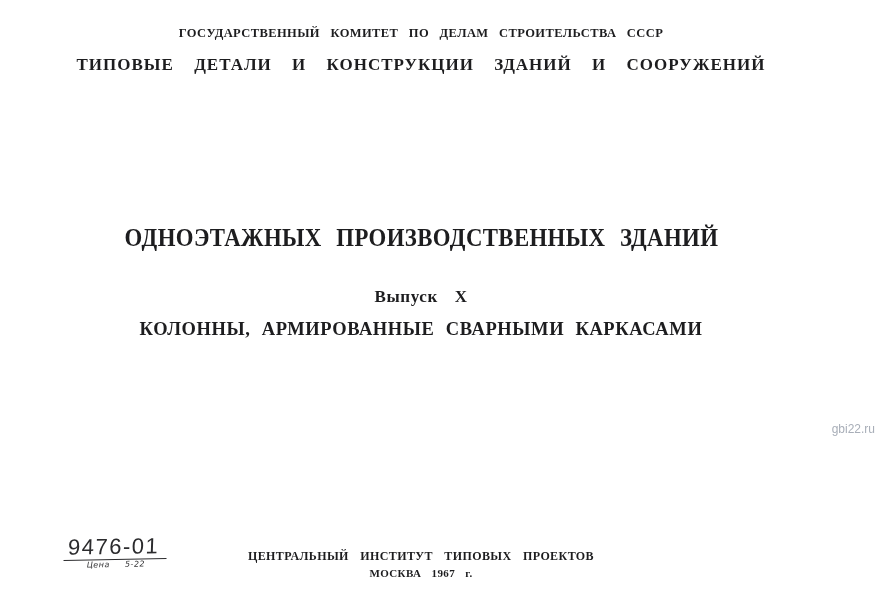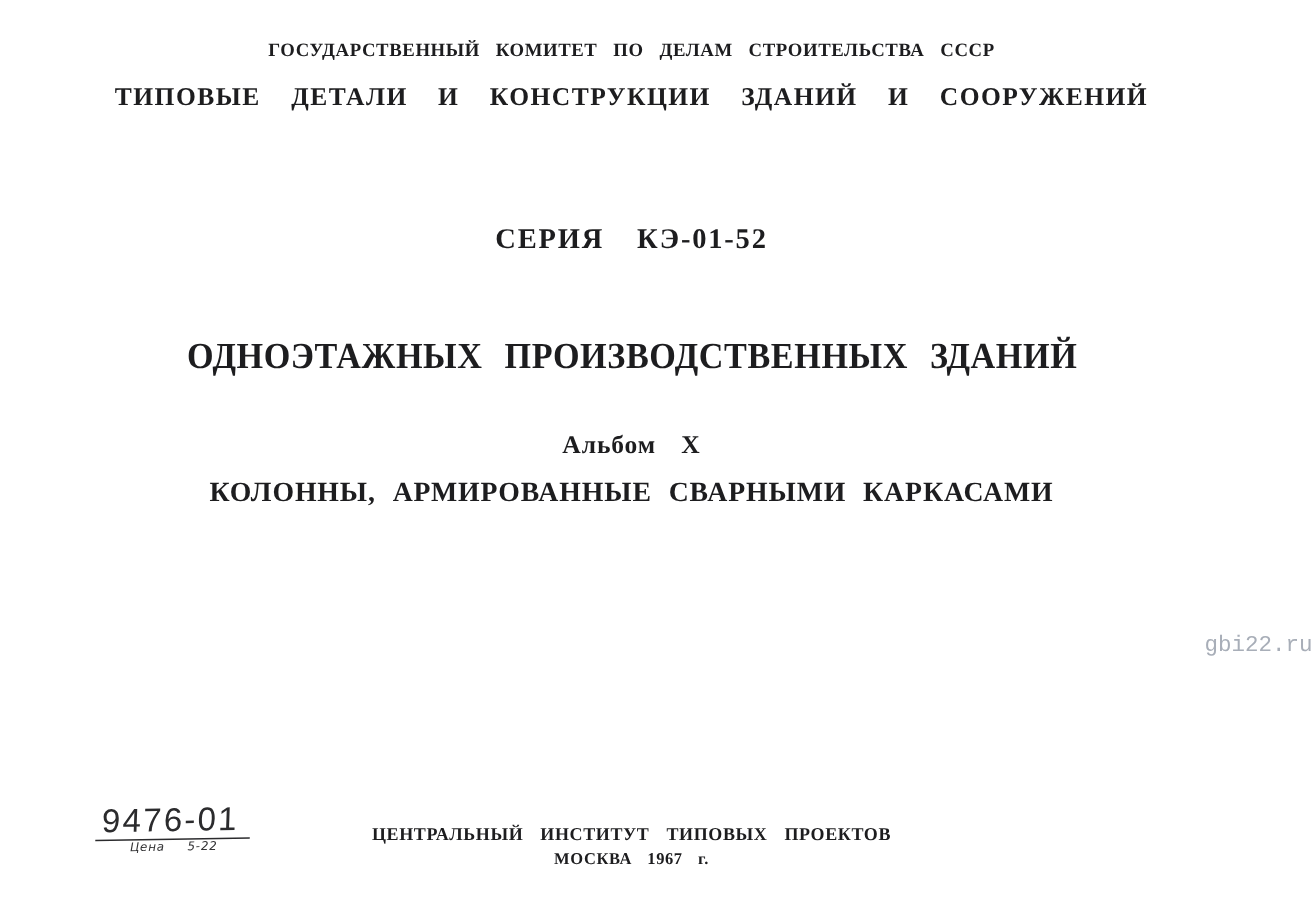--- a/index.html
+++ b/index.html
@@ -83,22 +83,22 @@
   }
   .footer2 {
     top: 567px;
     font-size: 11px;
     letter-spacing: 0.4px;
     word-spacing: 7px;
   }
   .watermark {
     position: absolute;
     top: 422px; right: 2px;
-    font-family: Liberation Mono, monospace;
-    font-size: 15px;
+    font-family: Liberation Sans, sans-serif;
+    font-size: 12px;
     color: #a8aeb8;
   }
   .stamp {
     position: absolute;
     left: 64px; top: 536px;
     text-align: center;
     color: #2b2b2d;
     transform: rotate(-1deg);
   }
   .stamp-code {
@@ -124,28 +124,27 @@
 </style>
 </head>
 <body>
 
 <div class="page">
 
   <div class="line hdr1">ГОСУДАРСТВЕННЫЙ КОМИТЕТ ПО ДЕЛАМ СТРОИТЕЛЬСТВА СССР</div>
 
   <div class="line hdr2">ТИПОВЫЕ ДЕТАЛИ И КОНСТРУКЦИИ ЗДАНИЙ И СООРУЖЕНИЙ</div>
 
-  <div class="line series">СЕРИЯ КЭ-01-52</div>
 
 
   <div class="line title2">
     <span class="condense">ОДНОЭТАЖНЫХ ПРОИЗВОДСТВЕННЫХ ЗДАНИЙ</span>
   </div>
 
-  <div class="line issue">Альбом X</div>
+  <div class="line issue">Выпуск X</div>
 
   <div class="line subtitle">КОЛОННЫ, АРМИРОВАННЫЕ СВАРНЫМИ КАРКАСАМИ</div>
 
 
 
   <div class="watermark">gbi22.ru</div>
 
   <div class="stamp">
     <div class="stamp-code">9476-01</div>
     <div class="stamp-price">Цена 5-22</div>

